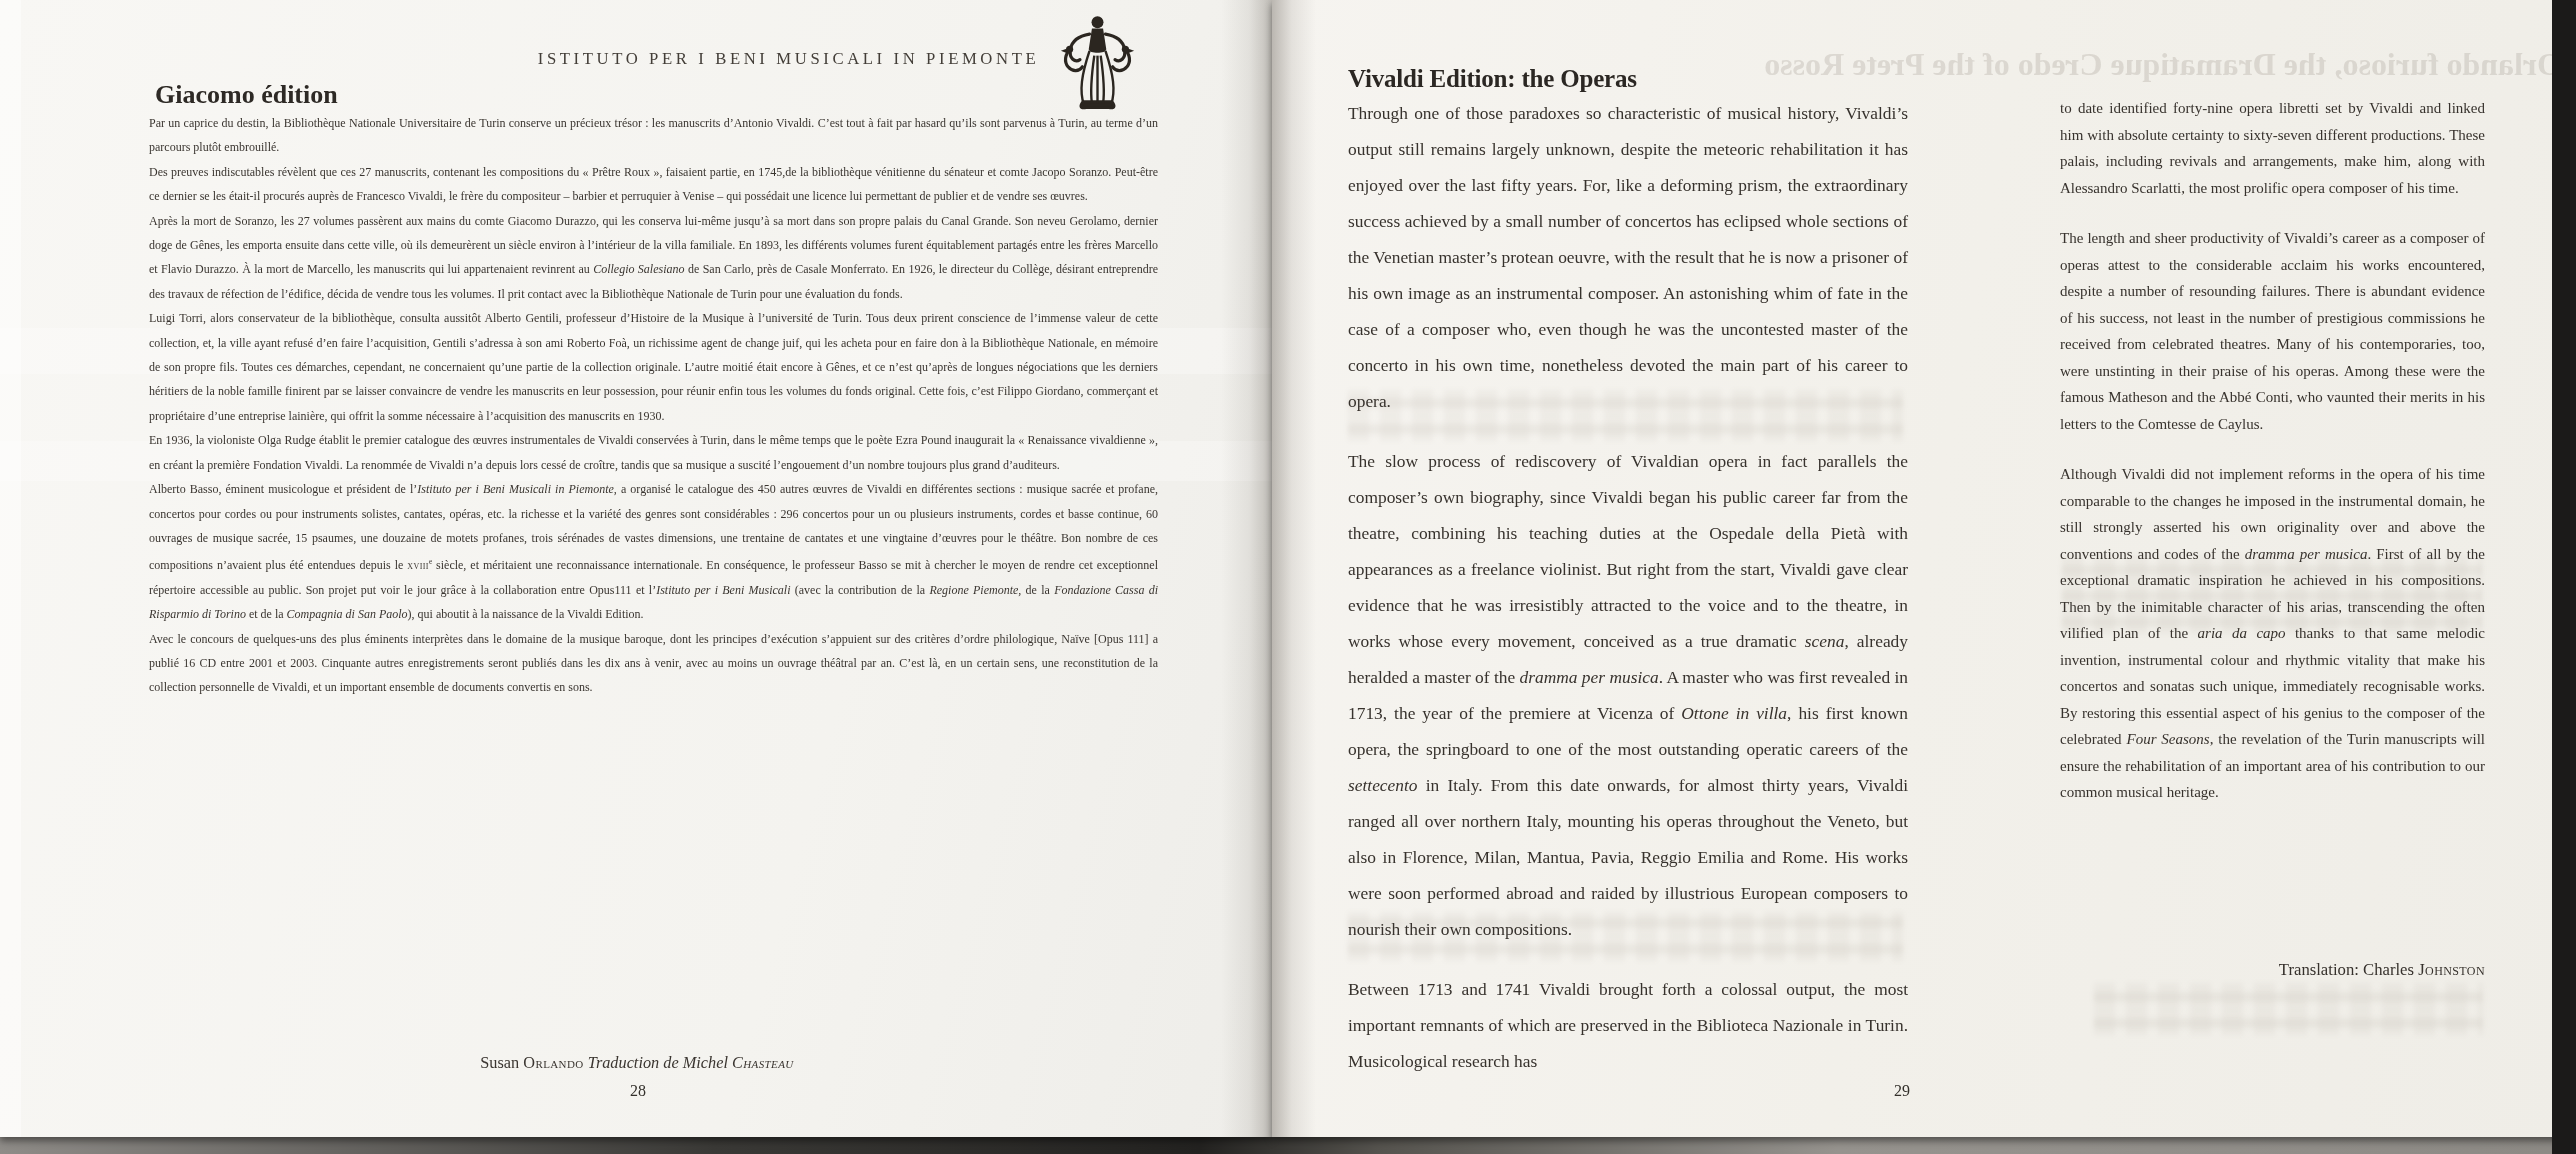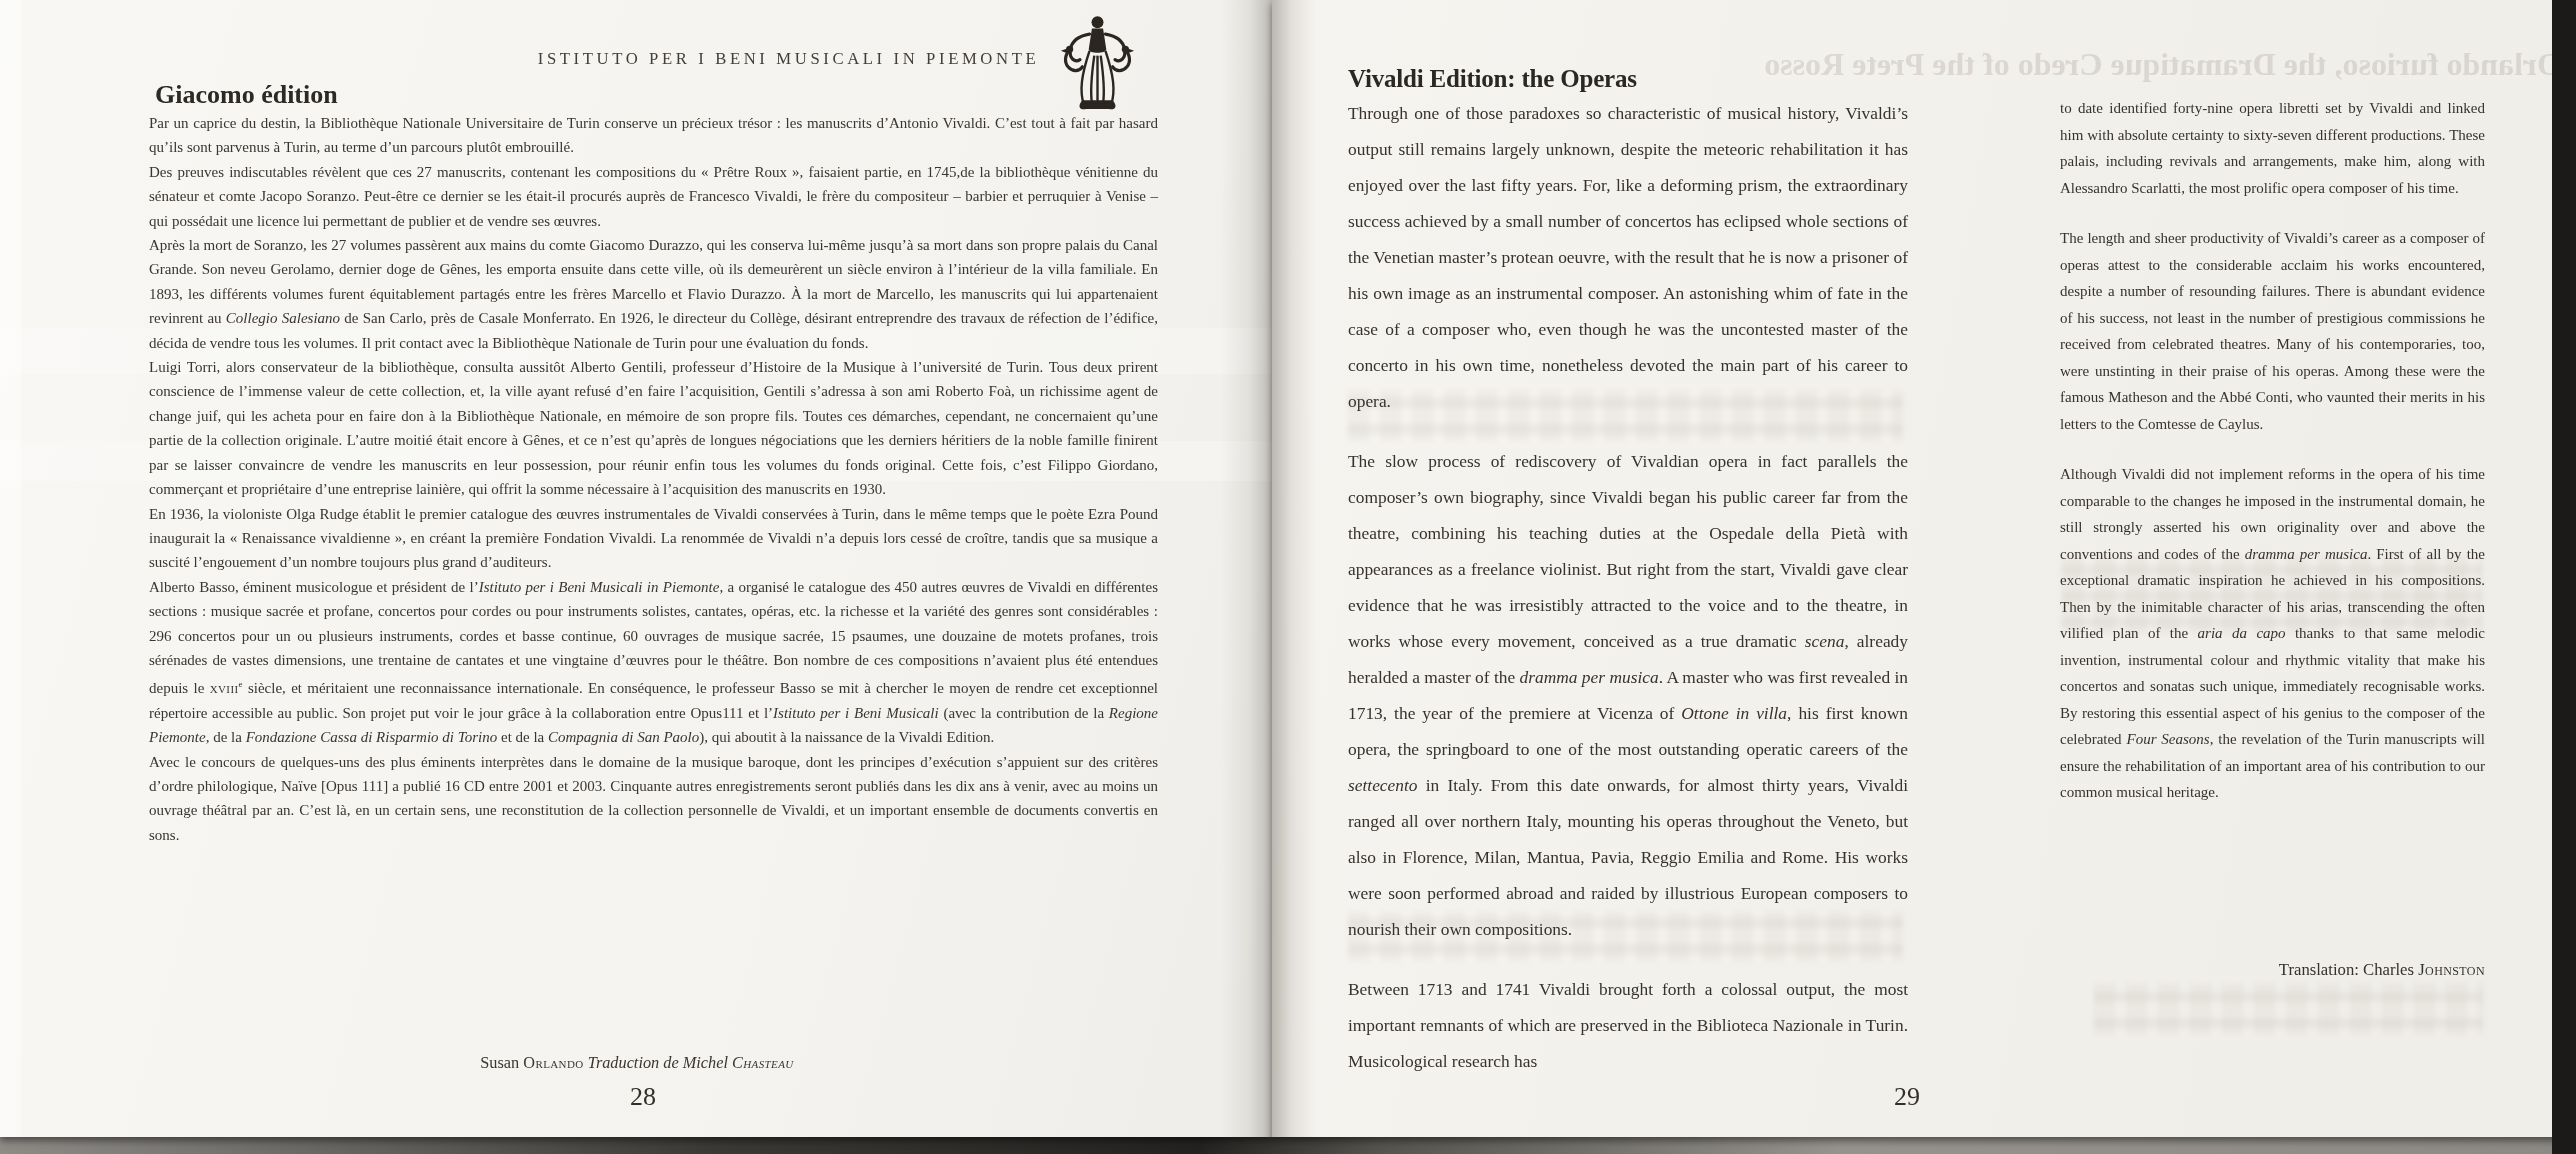--- a/index.html
+++ b/index.html
@@ -18,27 +18,27 @@
   .edge-light{position:absolute;left:0;top:0;width:20.6px;height:100%;background:rgba(255,255,255,0.45);}
   .scan-band{position:absolute;left:0;width:100%;background:rgba(255,255,255,0.28);}
   .band-1{top:328px;height:46px;}
   .band-2{top:441px;height:40px;}
 
   .institute-header{position:absolute;left:527px;top:49px;width:523px;text-align:center;
     font-size:16.7px;letter-spacing:3.6px;color:#433e38;white-space:nowrap;z-index:3;}
   .logo{position:absolute;left:1060px;top:11px;width:75px;height:102px;z-index:3;}
 
   .left-title{position:absolute;left:155px;top:63px;font-size:26px;font-weight:600;color:#2d2925;z-index:3;}
-  .left-body{position:absolute;left:149px;top:111px;width:1009px;font-size:15px;line-height:24.4px;
+  .left-body{position:absolute;left:149px;top:111px;width:1009px;font-size:12px;line-height:24.4px;
     text-align:justify;color:#3a3530;z-index:3;}
   .left-body p{margin:0;}
   .left-signature{position:absolute;left:149px;top:1053px;width:976px;text-align:center;
     font-size:16.3px;color:#3a3530;z-index:3;}
 
-  .page-number{position:absolute;font-size:26px;color:#33302b;z-index:3;}
+  .page-number{position:absolute;font-size:16px;color:#33302b;z-index:3;}
   .page-number-left{left:630px;top:1082px;}
   .page-number-right{left:1894px;top:1082px;}
 
   .right-title{position:absolute;left:1348px;top:48px;font-size:25px;font-weight:600;
     letter-spacing:-0.2px;color:#2b2723;z-index:3;}
   .ghost-title{position:absolute;left:1610px;top:46px;width:952px;font-size:32px;font-weight:600;
     color:rgba(105,95,82,0.17);transform:scaleX(-1);white-space:nowrap;overflow:hidden;z-index:1;}
   .ghost-line{position:absolute;filter:blur(2.4px);opacity:0.5;z-index:1;
     background:repeating-linear-gradient(0deg,transparent 0 7.1px,rgba(120,108,92,0.14) 7.1px 16.7px,transparent 16.7px 26px),
                repeating-linear-gradient(90deg,rgba(120,108,92,0.10) 0 20.6px,transparent 20.6px 32px);}

